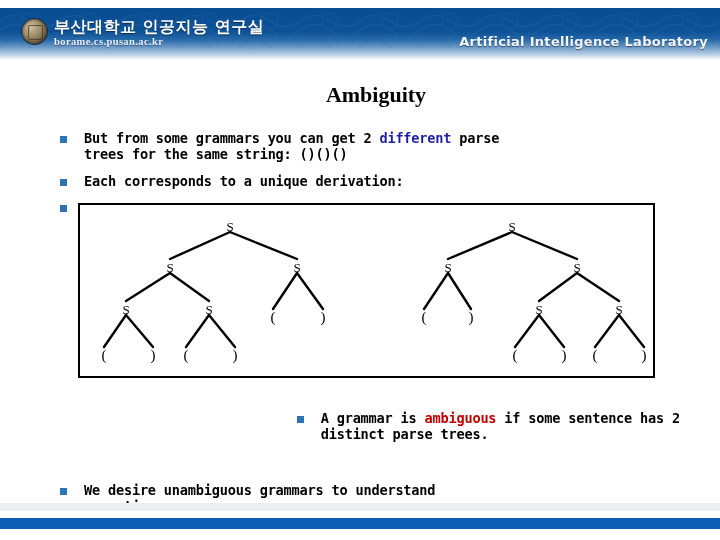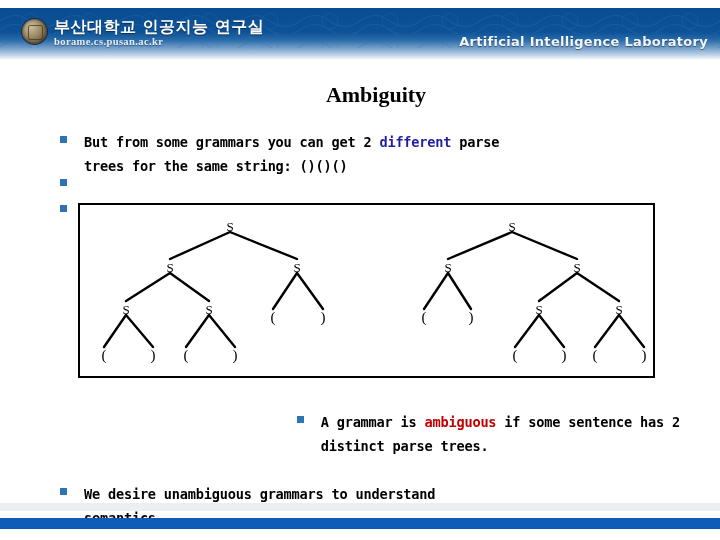--- a/index.html
+++ b/index.html
@@ -115,21 +115,21 @@
     background: #2e74b5;
     flex: 0 0 auto;
     margin-top: 6px;
   }
   .bullet-text {
     margin-left: 17px;
     font-family: "DejaVu Sans Mono", monospace;
     font-size: 13.6px;
     font-weight: bold;
     color: #000000;
-    line-height: 24px;
+    line-height: 16px;
     letter-spacing: -0.2px;
     white-space: pre-wrap;
   }
   .hl-blue { color: #1f1fa0; }
   .hl-red  { color: #c00000; }
 
   #bullet-1 { top: 130px; }
   #bullet-2 { top: 173px; }
   #bullet-3 { top: 199px; }
   #bullet-4 { top: 410px; justify-content: flex-end; }
@@ -204,20 +204,21 @@
 <div id="slide-title">Ambiguity</div>
 
 <div class="bullet-row" id="bullet-1">
   <span class="bullet-mark"></span>
   <span class="bullet-text"><span>But from some grammars you can get 2 </span><span class="hl-blue">different</span><span> parse
 trees for the same string: ()()()</span></span>
 </div>
 
 <div class="bullet-row" id="bullet-2">
   <span class="bullet-mark"></span>
+  <span class="bullet-text"><span>Each corresponds to a unique derivation:</span></span>
 </div>
 
 <div class="bullet-row" id="bullet-3">
   <span class="bullet-mark"></span>
   <span class="bullet-text"><span></span></span>
 </div>
 
 <div id="figure-box">
   <svg id="tree-svg" viewBox="0 0 577 175">
       <g>

